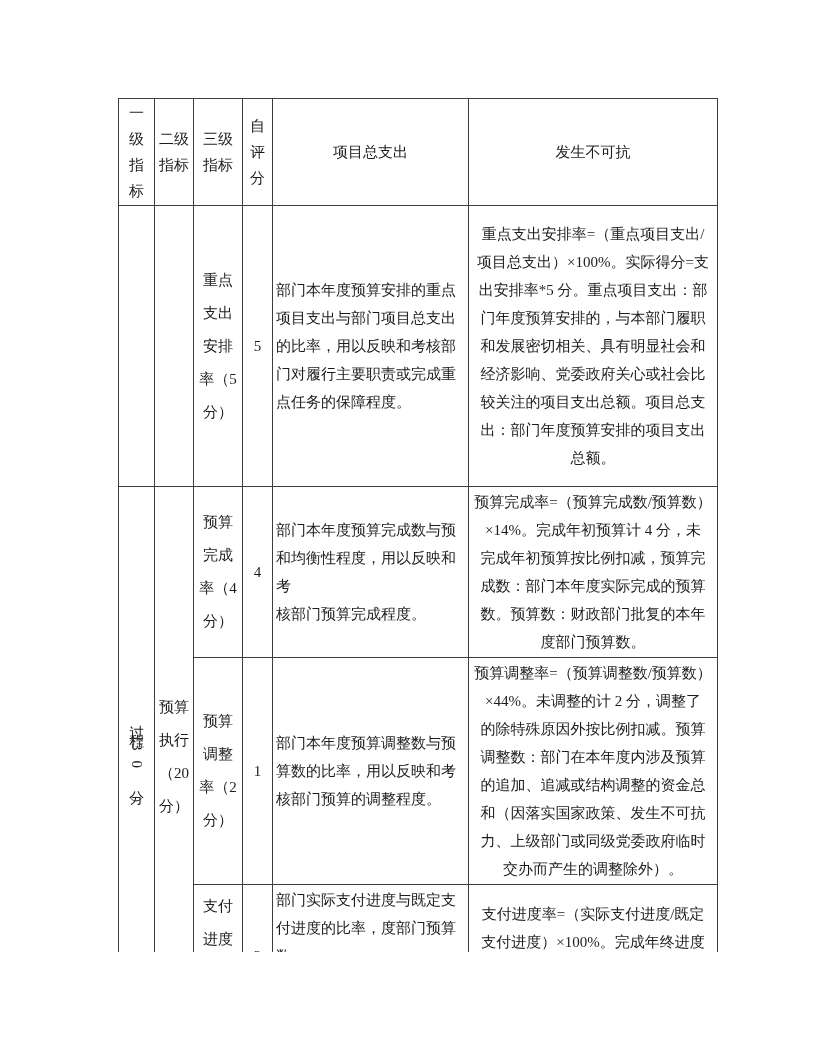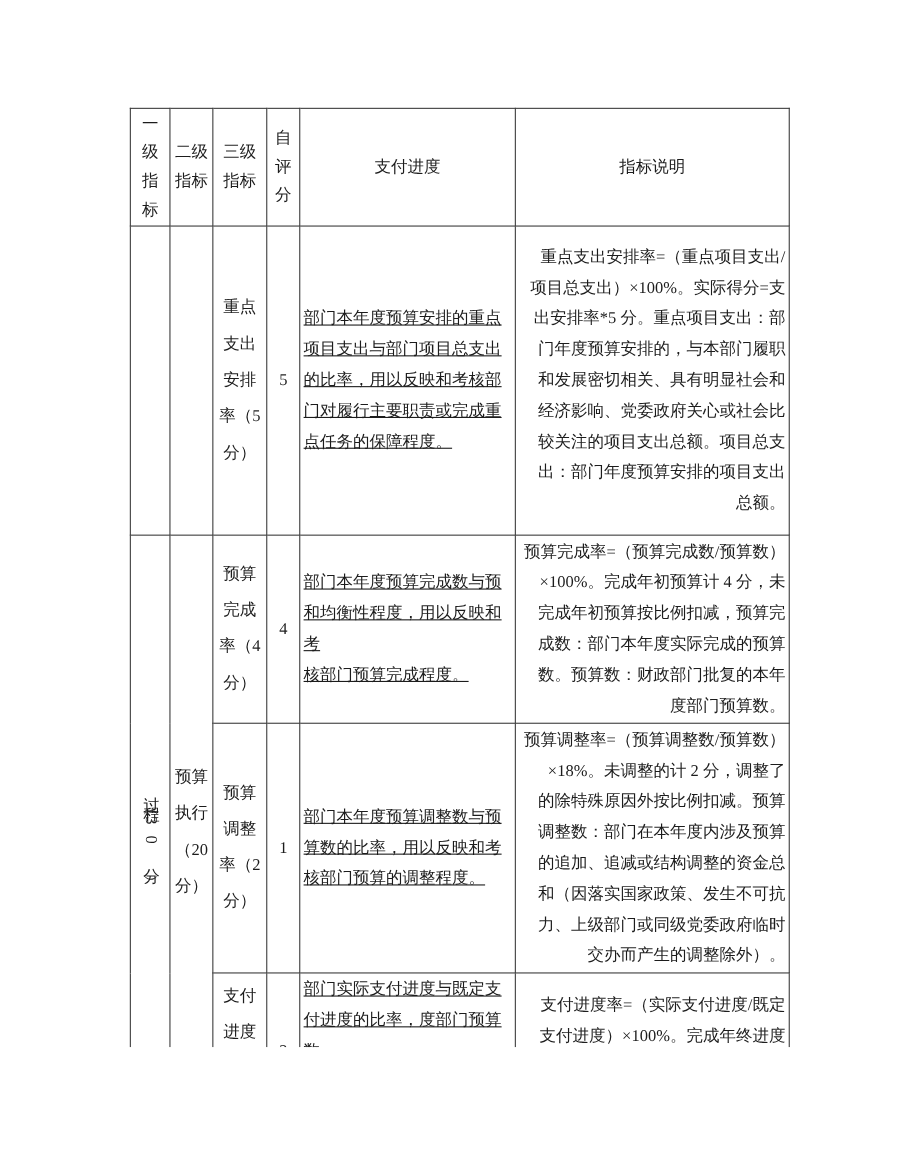--- a/index.html
+++ b/index.html
@@ -62,24 +62,23 @@
     line-height: 33px;
   }
   .score {
     text-align: center;
     line-height: 1;
   }
   .expl {
     text-align: left;
     white-space: pre-line;
     line-height: 28px;
-    text-decoration: underline;
   }
   .desc {
-    text-align: right;
+    text-align: center;
     white-space: pre-line;
     line-height: 28px;
   }
   td.vcell {
     text-align: center;
   }
   .vtext {
     display: inline-block;
     writing-mode: vertical-rl;
     text-orientation: mixed;
@@ -105,22 +104,22 @@
       <tr class="rh">
         <th class="hdr">一级
 指标</th>
         <th class="hdr">二级
 指标</th>
         <th class="hdr">三级
 指标</th>
         <th class="hdr">自
 评
 分</th>
-        <th class="hdr">支付进度</th>
-        <th class="hdr">指标说明</th>
+        <th class="hdr">项目总支出</th>
+        <th class="hdr">发生不可抗</th>
       </tr>
 
       <tr class="r1">
         <td></td>
         <td></td>
         <td class="lv3">重点
 支出
 安排
 率（5
 分）</td>
@@ -151,38 +150,38 @@
 分）</td>
         <td class="lv3">预算
 完成
 率（4
 分）</td>
         <td class="score">4</td>
         <td class="expl">部门本年度预算完成数与预
 和均衡性程度，用以反映和考
 核部门预算完成程度。</td>
         <td class="desc">预算完成率=（预算完成数/预算数）
-×100%。完成年初预算计 4 分，未
+×14%。完成年初预算计 4 分，未
 完成年初预算按比例扣减，预算完
 成数：部门本年度实际完成的预算
 数。预算数：财政部门批复的本年
 度部门预算数。</td>
       </tr>
 
       <tr class="r3">
         <td class="lv3">预算
 调整
 率（2
 分）</td>
         <td class="score">1</td>
         <td class="expl">部门本年度预算调整数与预
 算数的比率，用以反映和考
 核部门预算的调整程度。</td>
         <td class="desc">预算调整率=（预算调整数/预算数）
-×18%。未调整的计 2 分，调整了
+×44%。未调整的计 2 分，调整了
 的除特殊原因外按比例扣减。预算
 调整数：部门在本年度内涉及预算
 的追加、追减或结构调整的资金总
 和（因落实国家政策、发生不可抗
 力、上级部门或同级党委政府临时
 交办而产生的调整除外）。</td>
       </tr>
 
       <tr class="r4">
         <td class="lv3">支付

